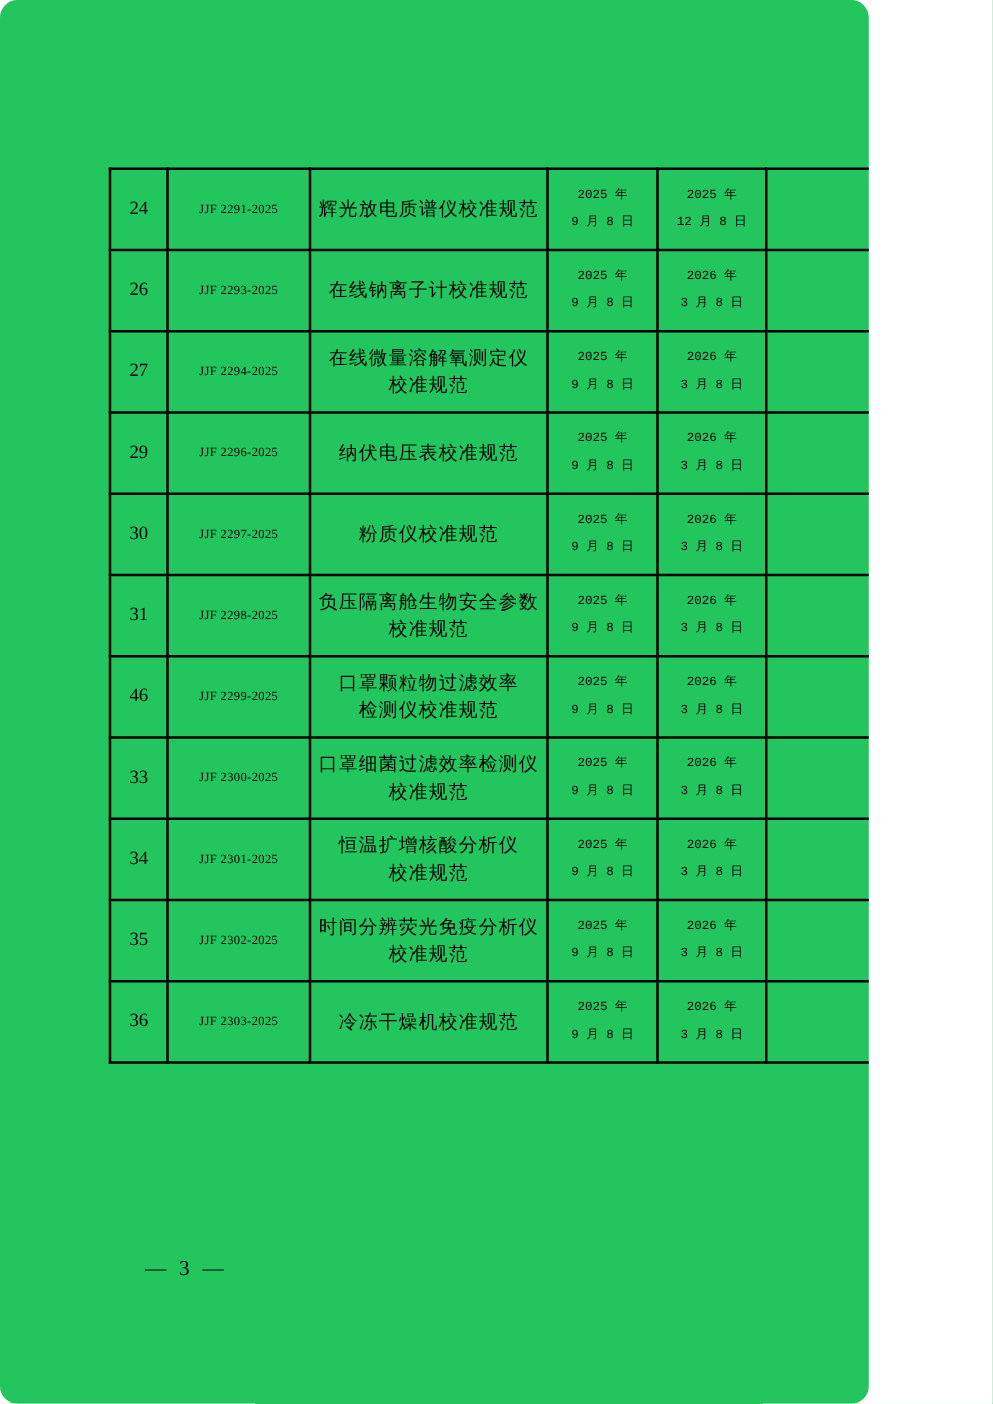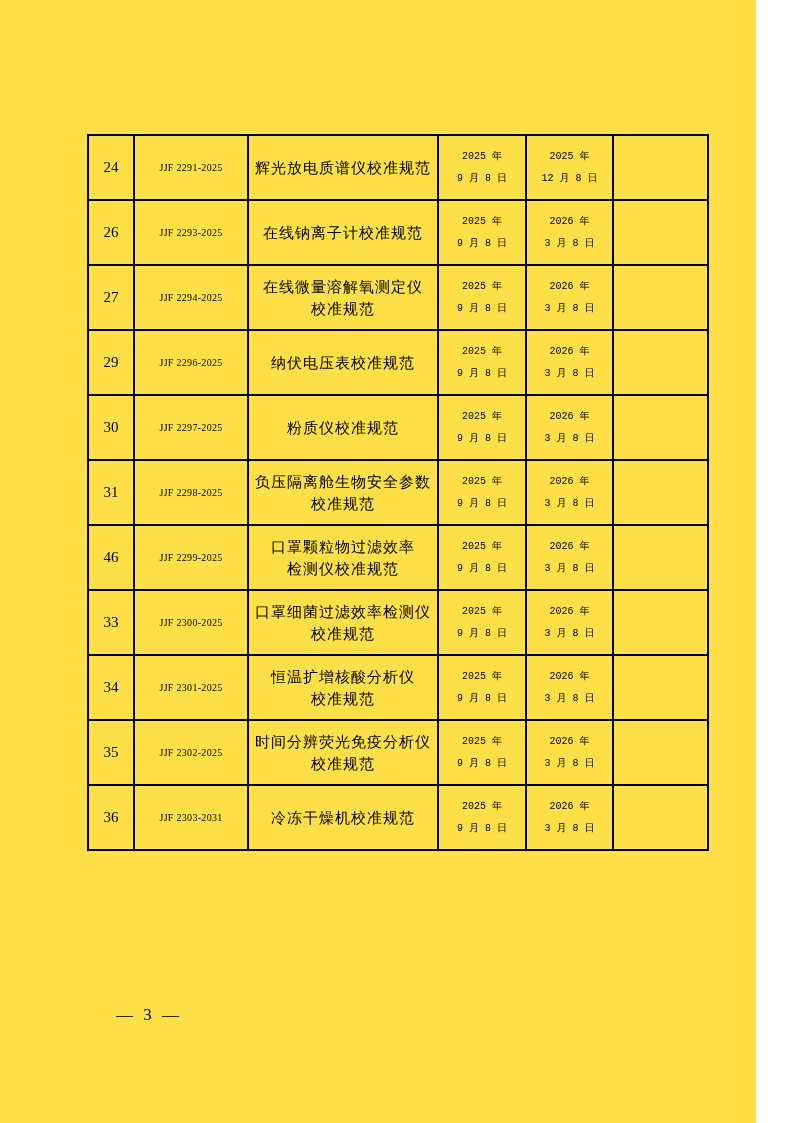--- a/index.html
+++ b/index.html
@@ -2,26 +2,27 @@
 <html><head>
 <meta charset="utf-8">
 <style>
   html, body {
     margin: 0;
     padding: 0;
     background: #ffffff;
   }
   .page {
     position: relative;
-    width: 756px;
+    width: 695px;
     height: 1123px;
-    background: #fde047;
+    background: #22c55e;
     font-family: "Liberation Serif", "DejaVu Serif", serif;
     color: #000000;
     overflow: hidden;
+    border-radius: 14px;
   }
   table.spec-table {
     position: absolute;
     left: 87px;
     top: 134px;
     width: 620px;
     border-collapse: collapse;
     table-layout: fixed;
   }
   table.spec-table tr {
@@ -305,21 +306,21 @@
     <td class="c-remarks">
       <span></span>
     </td>
   </tr>
 
   <tr>
     <td class="c-no">
       <span>36</span>
     </td>
     <td class="c-code">
-      <span>JJF 2303-2031</span>
+      <span>JJF 2303-2025</span>
     </td>
     <td class="c-name">
       <div class="line">冷冻干燥机校准规范</div>
 
     </td>
     <td class="c-date">
       <div class="line">2025 年</div>
       <div class="line">9 月 8 日</div>
     </td>
     <td class="c-date">

